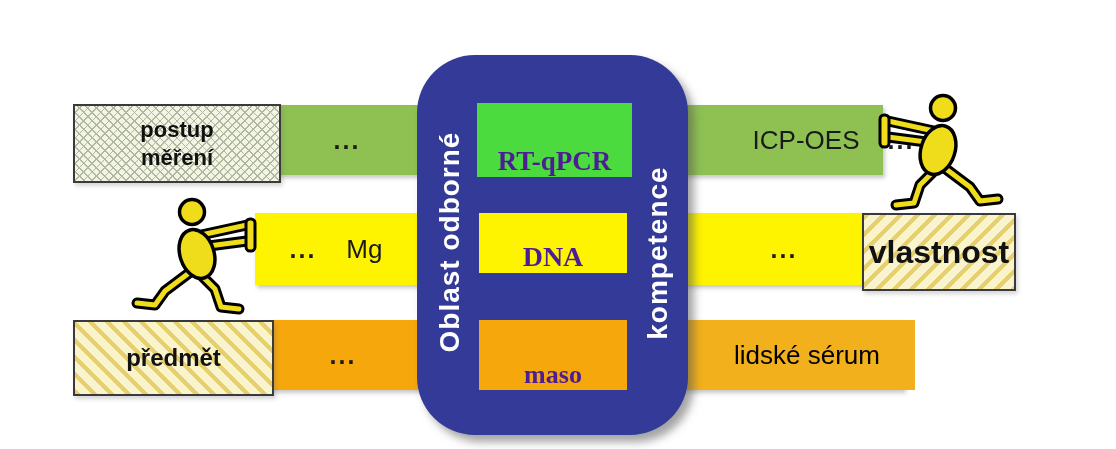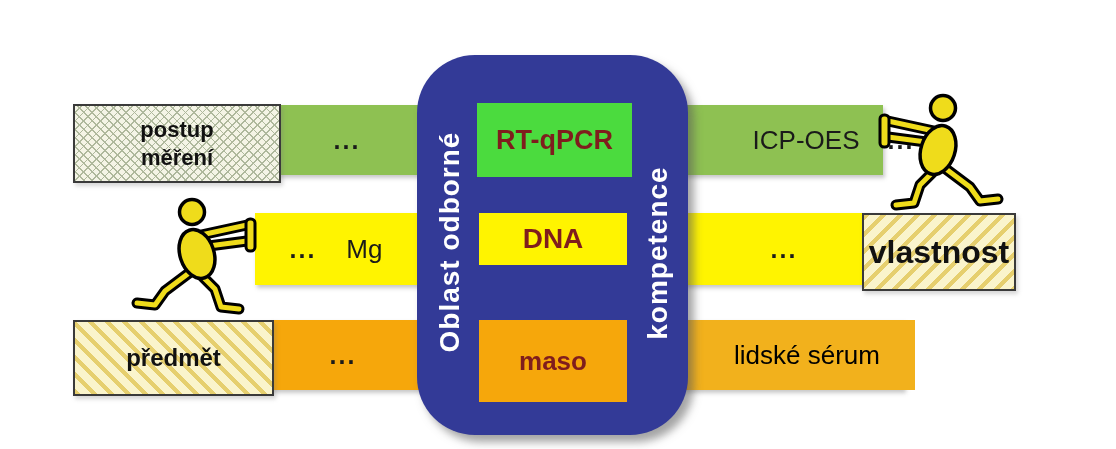--- a/index.html
+++ b/index.html
@@ -45,25 +45,25 @@
        background:repeating-linear-gradient(135deg, var(--hatch_yellow_line) 0 4px, var(--hatch_yellow_bg) 4px 12px);}
 
   
   .panel{left:417px;top:55px;width:271px;height:380px;border-radius:58px;
        background:var(--panel_blue);box-shadow:6px 7px 9px rgba(90,90,90,.55);}
   .v-label{position:absolute;white-space:nowrap;color:#fff;font-weight:700;font-size:28px;
        letter-spacing:1px;transform:translate(-50%,-50%) rotate(-90deg);}
   .v-label-left {left:450px;top:242px;}
   .v-label-right{left:658px;top:253px;}
 
-  .center-box{display:flex;align-items:center;justify-content:center;
-       font-weight:700;color:#7f1d1d;}
+  .center-box{display:flex;align-items:flex-end;justify-content:center;
+       font-weight:700;color:#4c1d95;font-family:Liberation Serif, serif;}
   .cb-green {left:477px;top:103px;width:155px;height:74px;background:var(--green_box);font-size:27px;}
-  .cb-yellow{left:479px;top:213px;width:148px;height:52px;background:var(--yellow);font-size:28px;}
-  .cb-orange{left:479px;top:320px;width:148px;height:82px;background:var(--orange);font-size:26px;}
+  .cb-yellow{left:479px;top:213px;width:148px;height:60px;background:var(--yellow);font-size:28px;}
+  .cb-orange{left:479px;top:320px;width:148px;height:70px;background:var(--orange);font-size:26px;}
 
   
   .figure{width:130px;height:125px;}
   .fig-right{left:874px;top:93px;}
   .fig-left {left:131px;top:197px;transform:scaleX(-1);}
 </style>
 </head>
 <body>
 
 <div class="stage">

